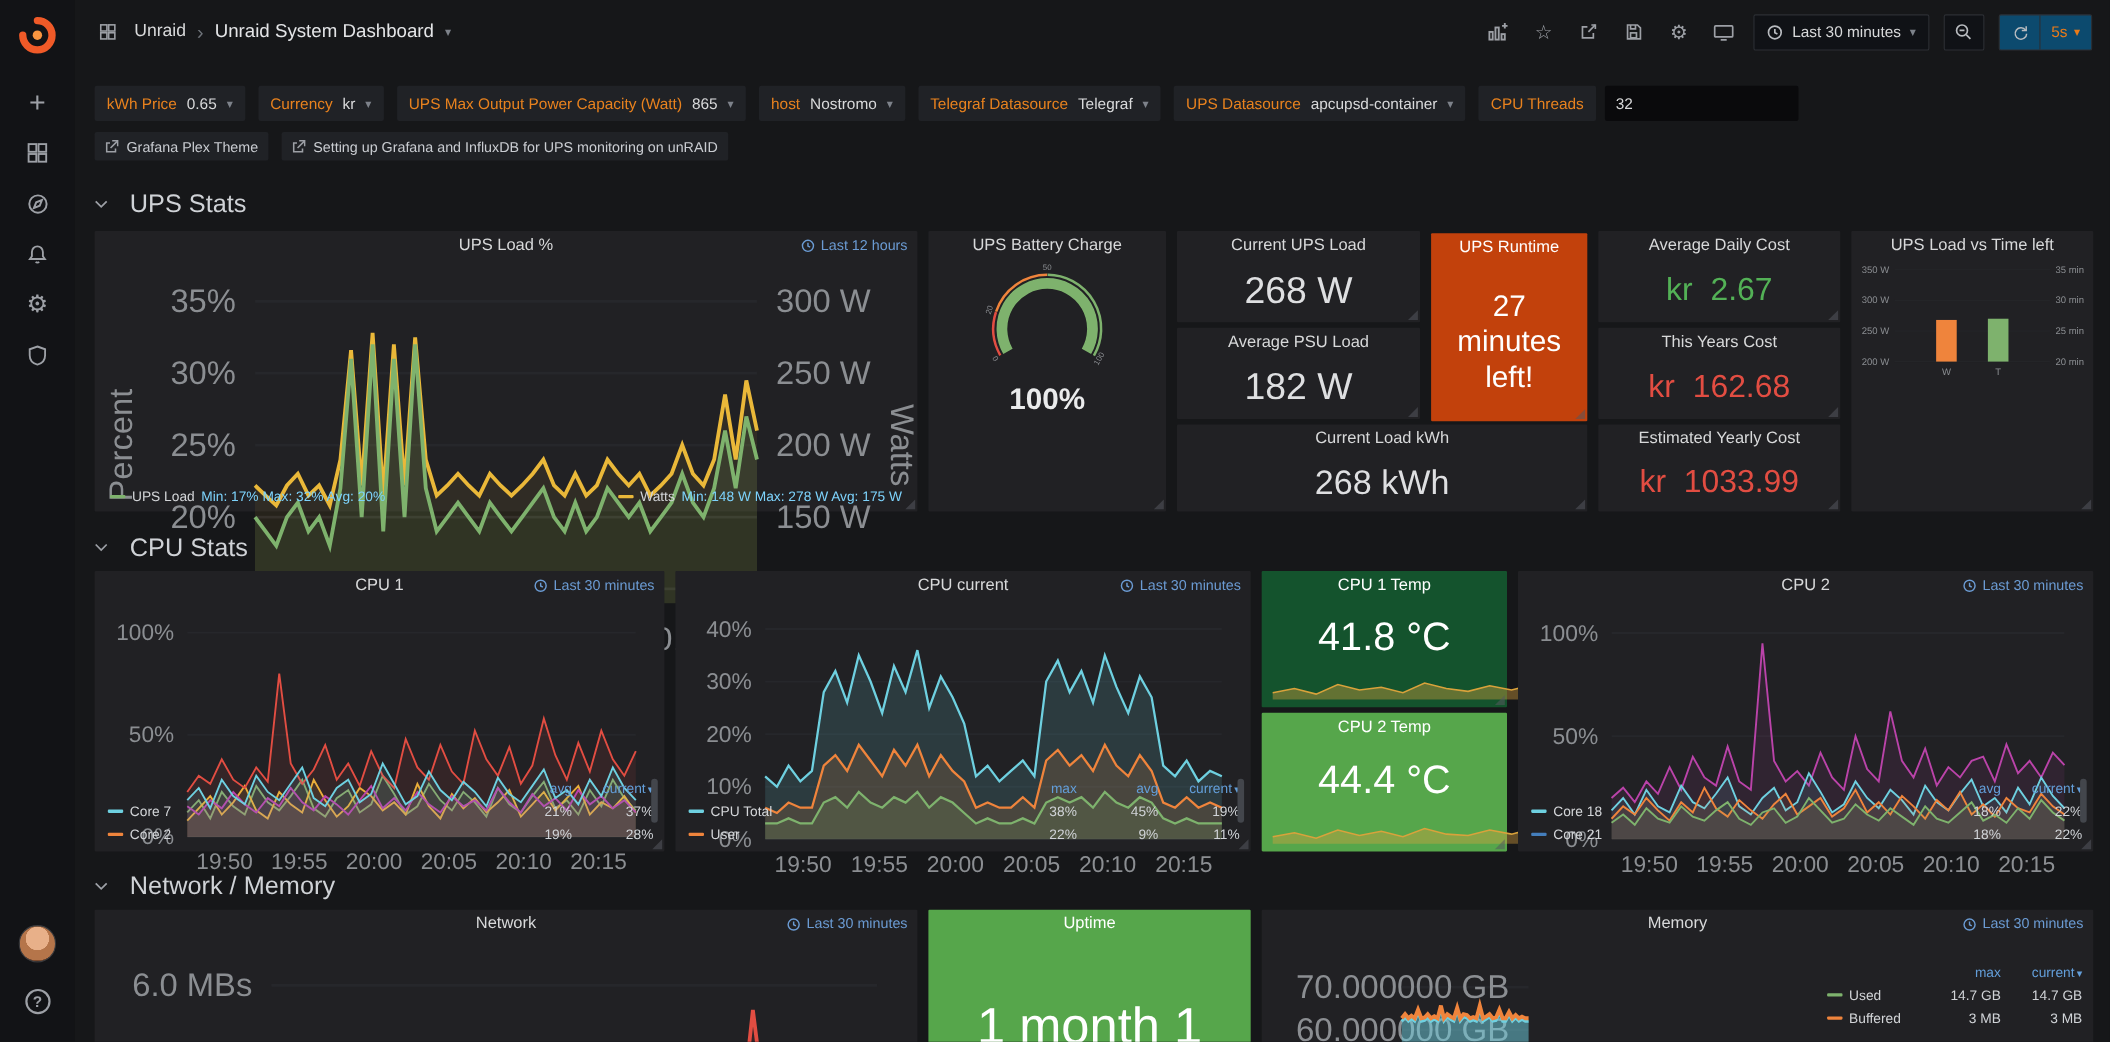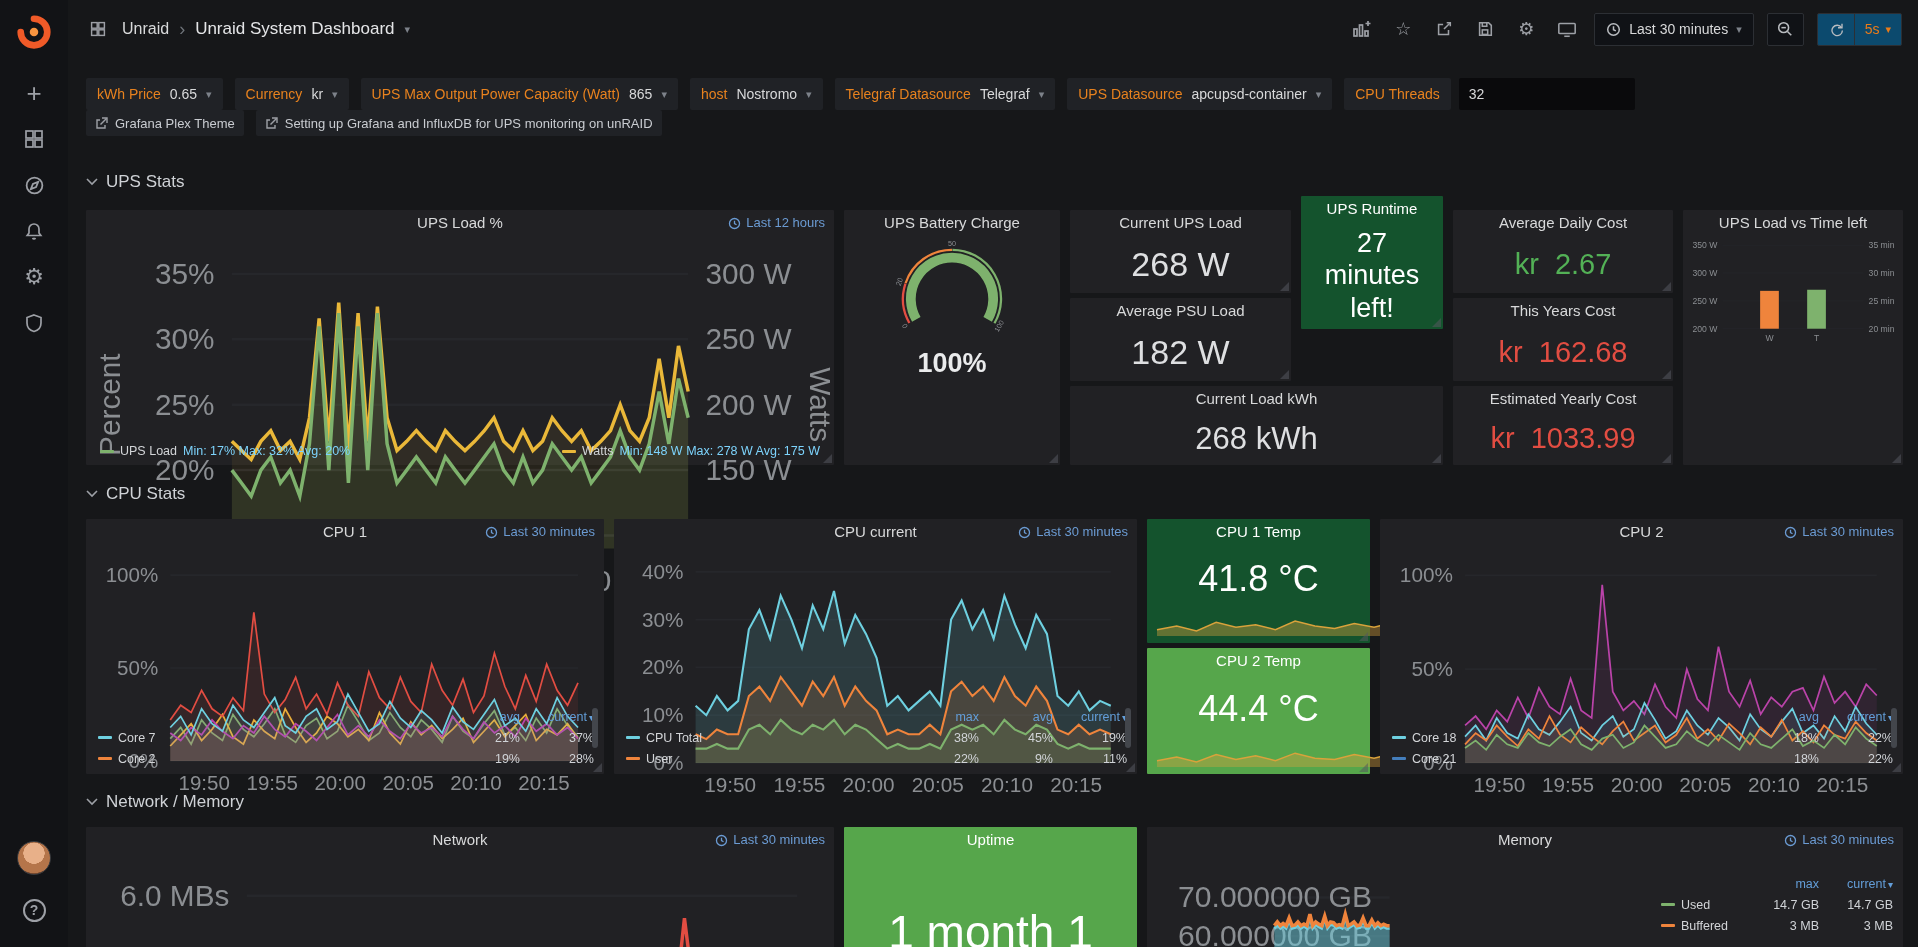--- a/index.html
+++ b/index.html
@@ -40,27 +40,27 @@
   .refresh-interval{color:#eb7b18;font-size:14px}
   .refresh-interval .tcaret{color:#eb7b18}
 
   
   .submenu{padding:20px 18px 0}
   .vars{display:flex;gap:12px;align-items:center;flex-wrap:nowrap}
   .chip{display:flex;align-items:center;gap:9px;background:#202226;height:32px;padding:0 11px;border-radius:2px;cursor:pointer}
   .vlabel{color:#e8821e;font-size:14px;white-space:nowrap}
   .vvalue{font-size:14px;color:#d8d9da;white-space:nowrap}
   .cpu-input{width:176px;height:32px;background:#0a0a0c;border:none;outline:none;color:#d8d9da;font-size:14px;padding:0 10px;border-radius:2px}
-  .links{display:flex;gap:12px;}
+  .links{display:flex;gap:12px;margin-top:10px}
   .linkchip{display:flex;align-items:center;gap:7px;background:#202226;height:26px;padding:0 9px;font-size:13px;color:#c9ccd1;border-radius:2px;cursor:pointer}
   .linkchip svg{stroke:#9da0a6}
 
   
   .dash{position:absolute;left:0;top:0;width:100%;height:100%}
-  .section-head{position:absolute;display:flex;align-items:center;gap:8px;font-size:17px;color:#cfd2d6;cursor:pointer}
+  .section-head{position:absolute;display:flex;align-items:center;gap:20px;font-size:23px;color:#cfd2d6;cursor:pointer}
   .section-head svg{stroke:#9da0a6}
   .panel{position:absolute;background:#212124;border-radius:1px}
   .ptitle{position:relative;height:26px;line-height:26px;text-align:center;font-size:15px;font-weight:500;color:#d8d9da;cursor:pointer}
   .inv .ptitle{color:#fff}
   .ptime{position:absolute;right:9px;top:0;height:26px;display:flex;align-items:center;gap:5px;color:#6b9bd3;font-size:13px;font-weight:400}
   .cks{width:13px;height:13px}
   .cks circle,.cks path{stroke:#6b9bd3}
   .chart{position:absolute}
   .rsz{position:absolute;right:2px;bottom:2px;width:0;height:0;border-left:9px solid transparent;border-bottom:9px solid #55585e;opacity:.55;cursor:nwse-resize}
 
@@ -368,21 +368,21 @@
         <div class="stat-value v-lg">182 W</div>
         <div class="rsz"></div>
       </div>
 
       <div class="panel" style="left:1002px;top:386px;width:373px;height:79px">
         <div class="ptitle"><span>Current Load kWh</span></div>
         <div class="stat-value v-kwh">268 kWh</div>
         <div class="rsz"></div>
       </div>
 
-      <div class="panel inv" style="left: 1233px; top: 196px; width: 142px; height: 133px; background: #14532d;">
+      <div class="panel inv" style="left: 1233px; top: 212px; width: 142px; height: 171px; background: #c2410c;">
         <div class="ptitle"><span>UPS Runtime</span></div>
         <div class="stat-value v-run">27 minutes left!</div>
         <div class="rsz"></div>
       </div>
 
       <div class="panel" style="left:1385px;top:210px;width:220px;height:83px">
         <div class="ptitle"><span>Average Daily Cost</span></div>
         <div class="stat-value v-cost" style="color: rgb(83, 177, 86);">kr  2.67</div>
         <div class="rsz"></div>
       </div>

